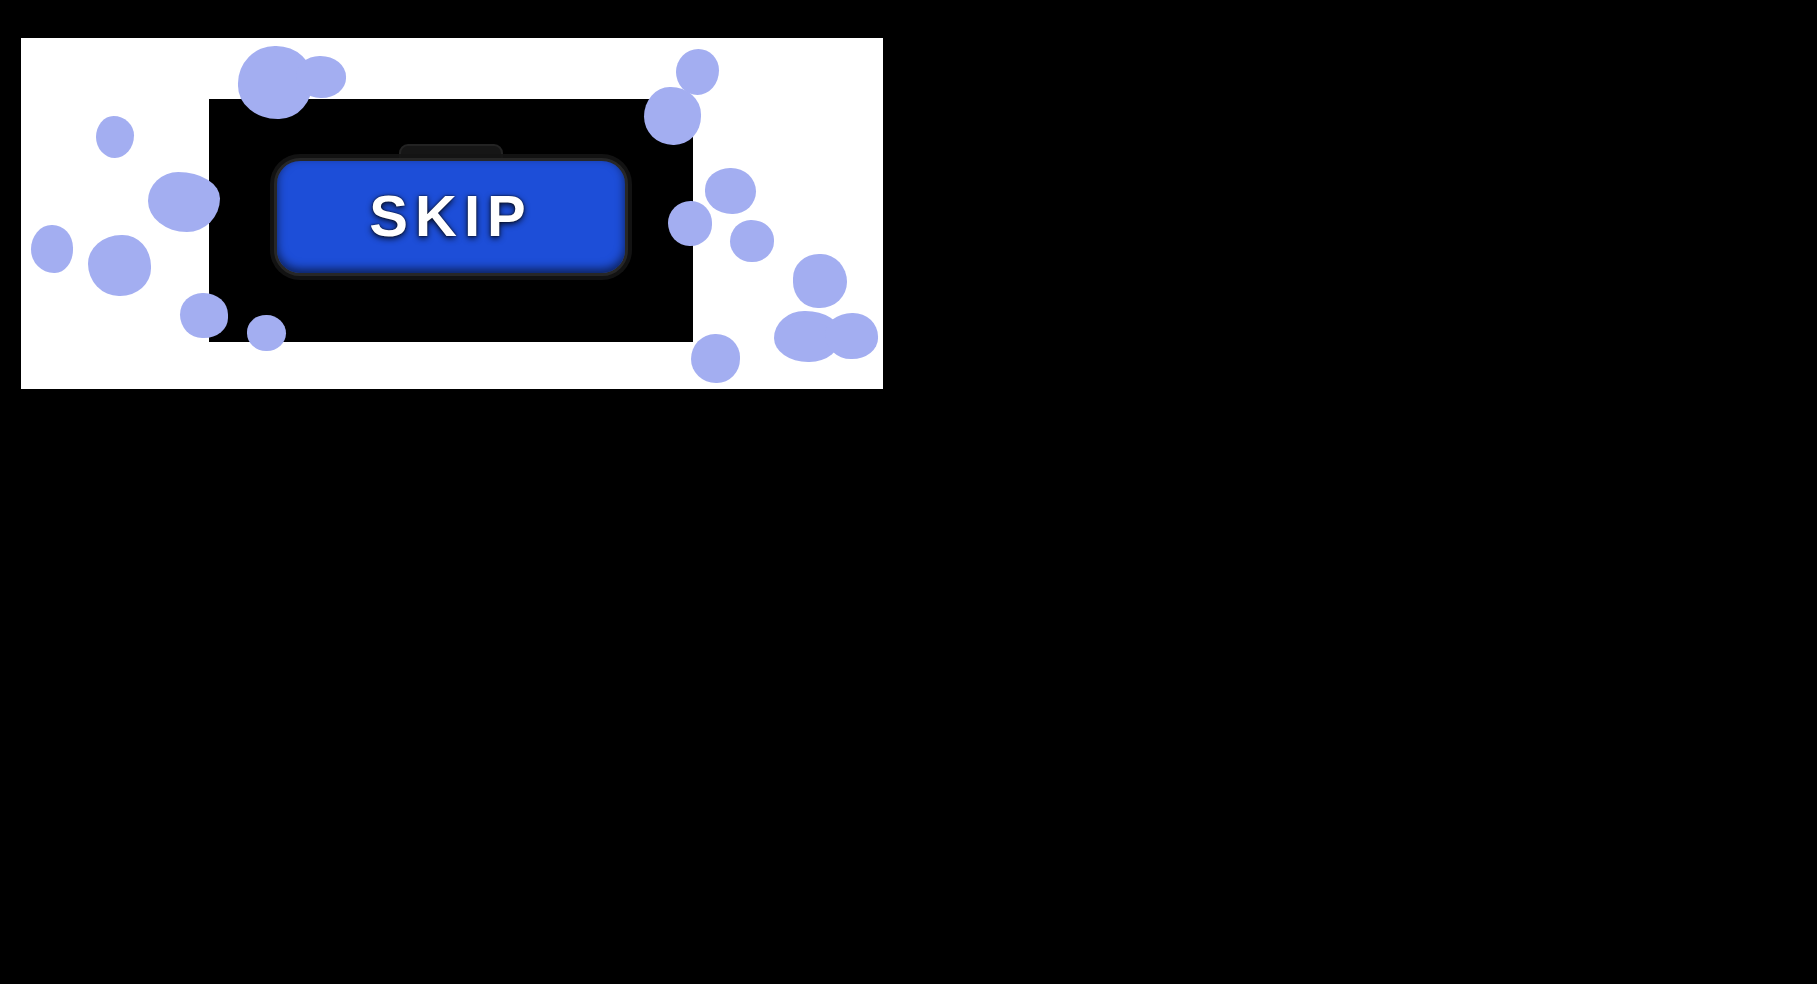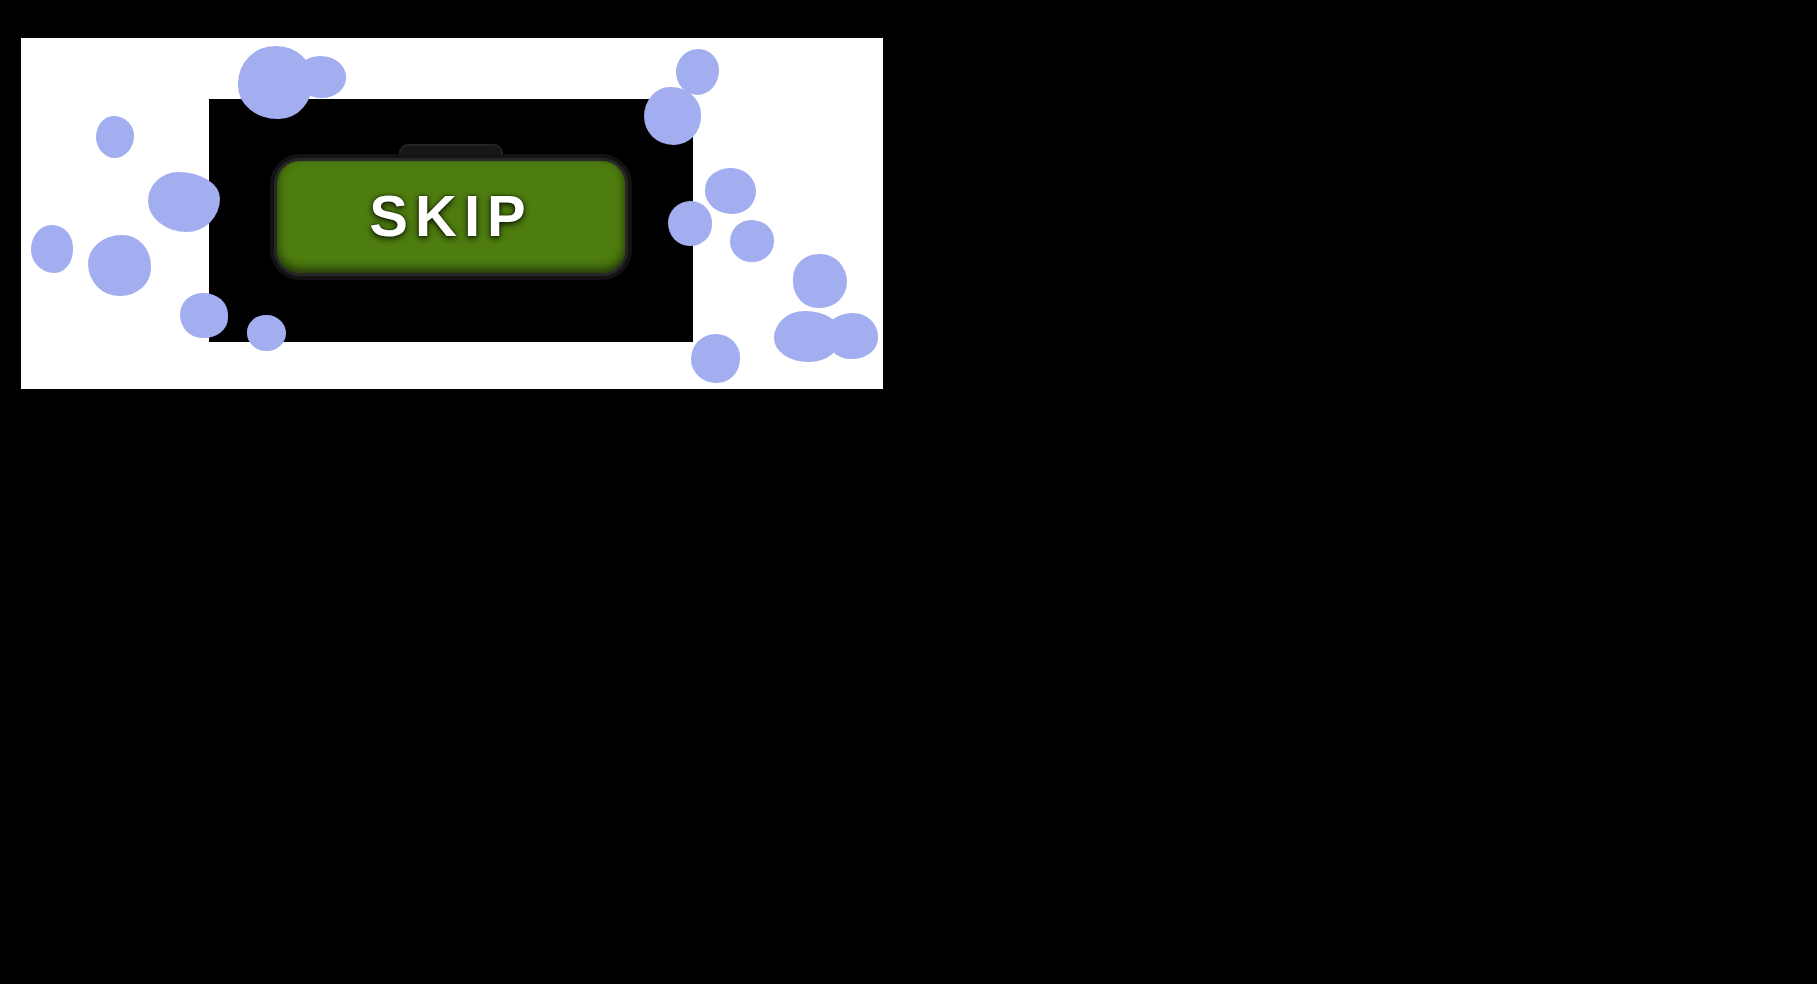--- a/index.html
+++ b/index.html
@@ -42,21 +42,21 @@
     border-radius: 9px;
     box-sizing: border-box;
     z-index: 1;
   }
   .skip-button {
     position: absolute;
     left: 65px;
     top: 59px;
     width: 354px;
     height: 118px;
-    background: #4d7c0f;
+    background: #1d4ed8;
     border: 3px solid #272727;
     border-radius: 26px;
     box-sizing: border-box;
     z-index: 2;
     display: flex;
     align-items: center;
     justify-content: center;
     cursor: pointer;
     box-shadow: 0 0 0 4px rgba(20,20,20,0.9), inset 0 -4px 10px rgba(0,0,0,0.6);
     padding: 0;

